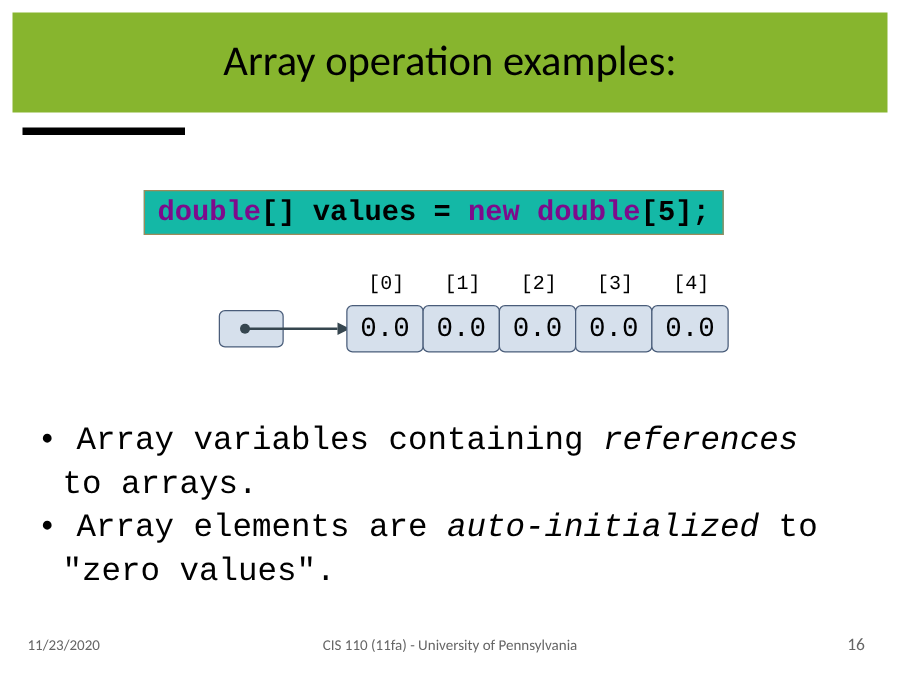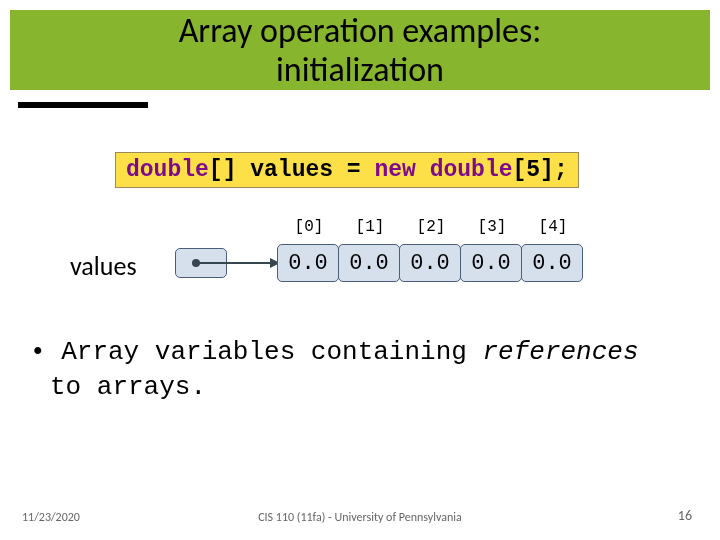--- a/index.html
+++ b/index.html
@@ -35,21 +35,21 @@
     width: 130px;
     height: 6px;
     background: #000;
     z-index: 3;
   }
   .code-box {
     position: absolute;
     top: 152px;
     left: 115px;
     border: 1px solid #9c8b5a;
-    background: #fde047;
+    background: #14b8a6;
     padding: 4px 10px 4px 10px;
     font-family: "Courier New", monospace;
     font-weight: bold;
     font-size: 23px;
     white-space: pre;
   }
   .kw { color: #7e0b8c; }
   .diagram {
     position: absolute;
     top: 210px;
@@ -126,28 +126,26 @@
     position: absolute;
     right: 28px; bottom: 16px;
     font-size: 14px; color: #666;
   }
 </style>
 </head>
 <body>
 
 <div class="title-band">
   <div class="line">Array operation examples:</div>
-  <div class="line">initialization</div>
 </div>
 <div class="title-underline"></div>
 
 <div class="code-box"><span class="kw">double</span><span>[] values = </span><span class="kw">new double</span><span>[5];</span></div>
 
 <div class="diagram">
-  <div class="varlabel">values</div>
   <div class="varbox"></div>
   <svg class="arrow-svg" width="95" height="18">
     <circle cx="6" cy="7" r="4" fill="#36464f"></circle>
     <line x1="6" y1="7" x2="80" y2="7" stroke="#36464f" stroke-width="2"></line>
     <polygon points="80,2 90,7 80,12" fill="#36464f"></polygon>
   </svg>
   <div class="idx" style="left:278px">[0]</div>
   <div class="idx" style="left:339px">[1]</div>
   <div class="idx" style="left:400px">[2]</div>
   <div class="idx" style="left:461px">[3]</div>
@@ -156,17 +154,18 @@
     <div class="cell">0.0</div>
     <div class="cell">0.0</div>
     <div class="cell">0.0</div>
     <div class="cell">0.0</div>
     <div class="cell">0.0</div>
   </div>
 </div>
 
 <div class="bullets">
   <div><span>• Array variables containing </span><span class="em">references</span><span> to arrays.</span></div>
+  <div><span>• Array elements are </span><span class="em">auto-initialized</span><span> to "zero values".</span></div>
 </div>
 
 <div class="foot-date">11/23/2020</div>
 <div class="foot-mid">CIS 110 (11fa) - University of Pennsylvania</div>
 <div class="foot-page">16</div>
 
 </body></html>

